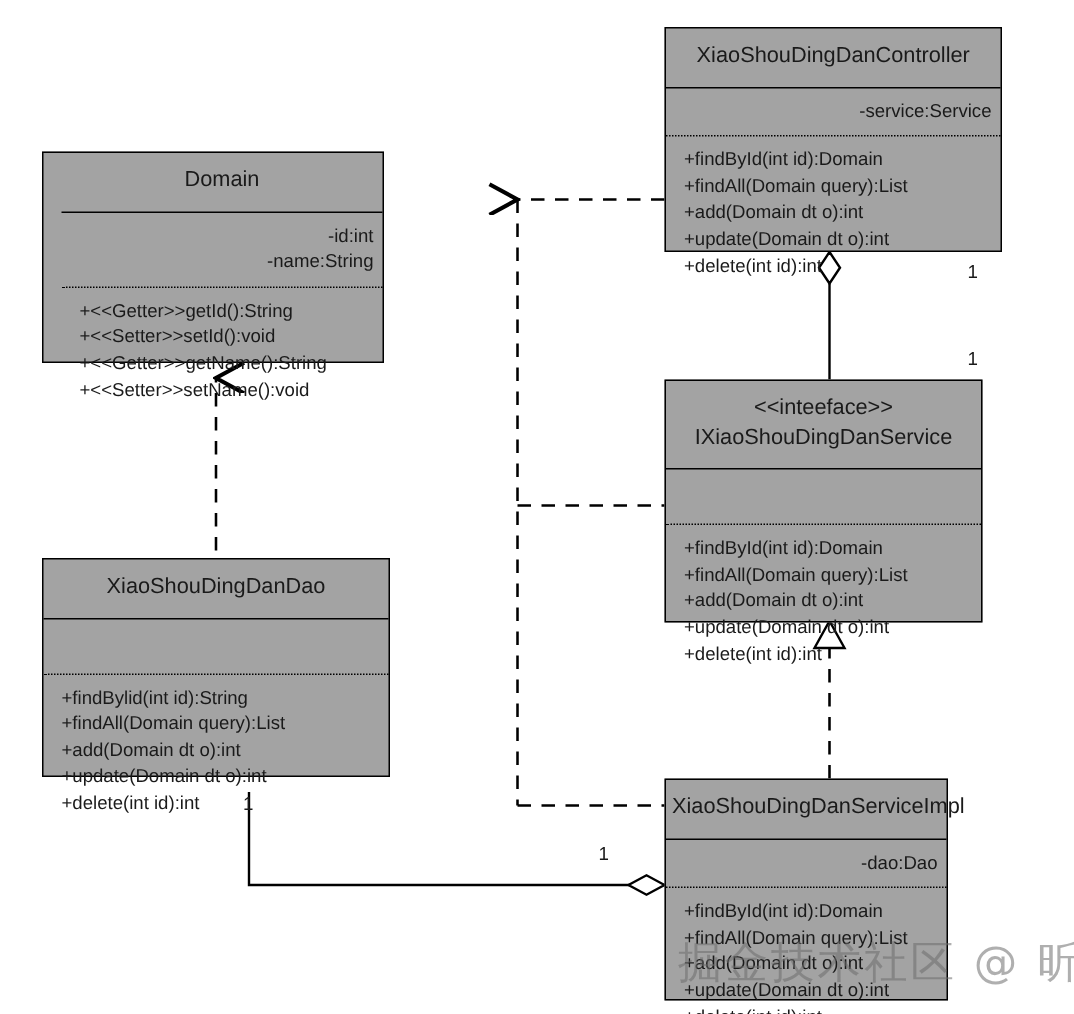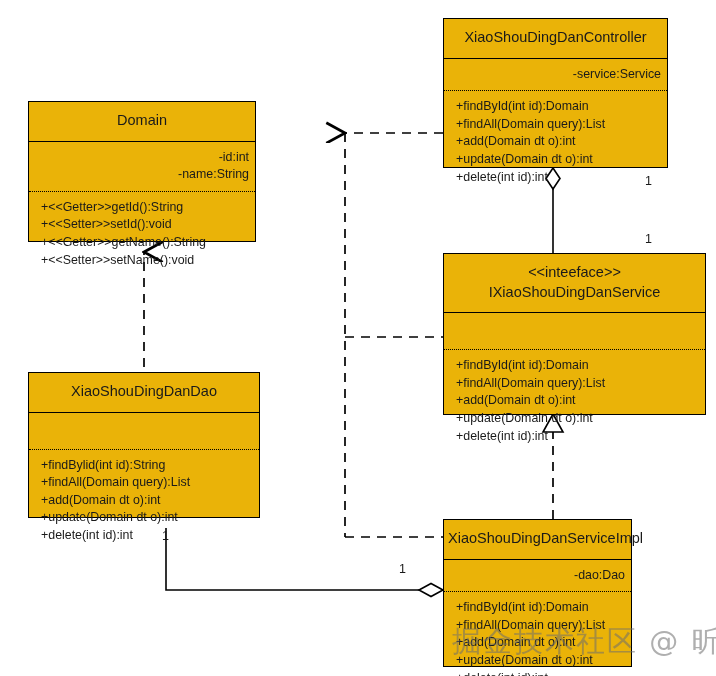--- a/index.html
+++ b/index.html
@@ -22,21 +22,21 @@
     left: 0;
     top: 0;
     width: 716px;
     height: 676px;
     pointer-events: none;
   }
   .uml-class {
     position: absolute;
     box-sizing: border-box;
     border: 1.6px solid #000000;
-    background: #eab308;
+    background: #a3a3a3;
     z-index: 3;
   }
   .class-name {
     text-align: center;
     font-size: 14.5px;
     color: #1a1a1a;
     padding: 9px 4px 10px 4px;
     line-height: 1.35;
     border-bottom: 1.6px solid #000000;
   }
@@ -132,35 +132,35 @@
     </div>
     <div class="compartment methods">
       <div class="row">+findById(int id):Domain</div>
       <div class="row">+findAll(Domain query):List</div>
       <div class="row">+add(Domain dt o):int</div>
       <div class="row">+update(Domain dt o):int</div>
       <div class="row">+delete(int id):int</div>
     </div>
   </div>
 
-  <div class="uml-class" style="left:28px; top:101px; width:228px; height:141px;">
+  <div class="uml-class" style="left:28px; top:101px; width:228px; height:141px;padding-left:12px;">
     <div class="class-name">Domain</div>
     <div class="compartment attrs">
       <div class="row">-id:int</div>
       <div class="row">-name:String</div>
     </div>
     <div class="compartment methods">
       <div class="row">+&lt;&lt;Getter&gt;&gt;getId():String</div>
       <div class="row">+&lt;&lt;Setter&gt;&gt;setId():void</div>
       <div class="row">+&lt;&lt;Getter&gt;&gt;getName():String</div>
       <div class="row">+&lt;&lt;Setter&gt;&gt;setName():void</div>
     </div>
   </div>
 
-  <div class="uml-class" style="left:443px; top:253px; width:263px; height:162px;">
+  <div class="uml-class" style="left:443px; top:253px; width:212px; height:162px;">
     <div class="class-name">
       <span class="stereotype">&lt;&lt;inteeface&gt;&gt;</span>
       <span>IXiaoShouDingDanService</span>
     </div>
     <div class="compartment attrs">
       <div class="row empty-row"></div>
     </div>
     <div class="compartment methods">
       <div class="row">+findById(int id):Domain</div>
       <div class="row">+findAll(Domain query):List</div>

